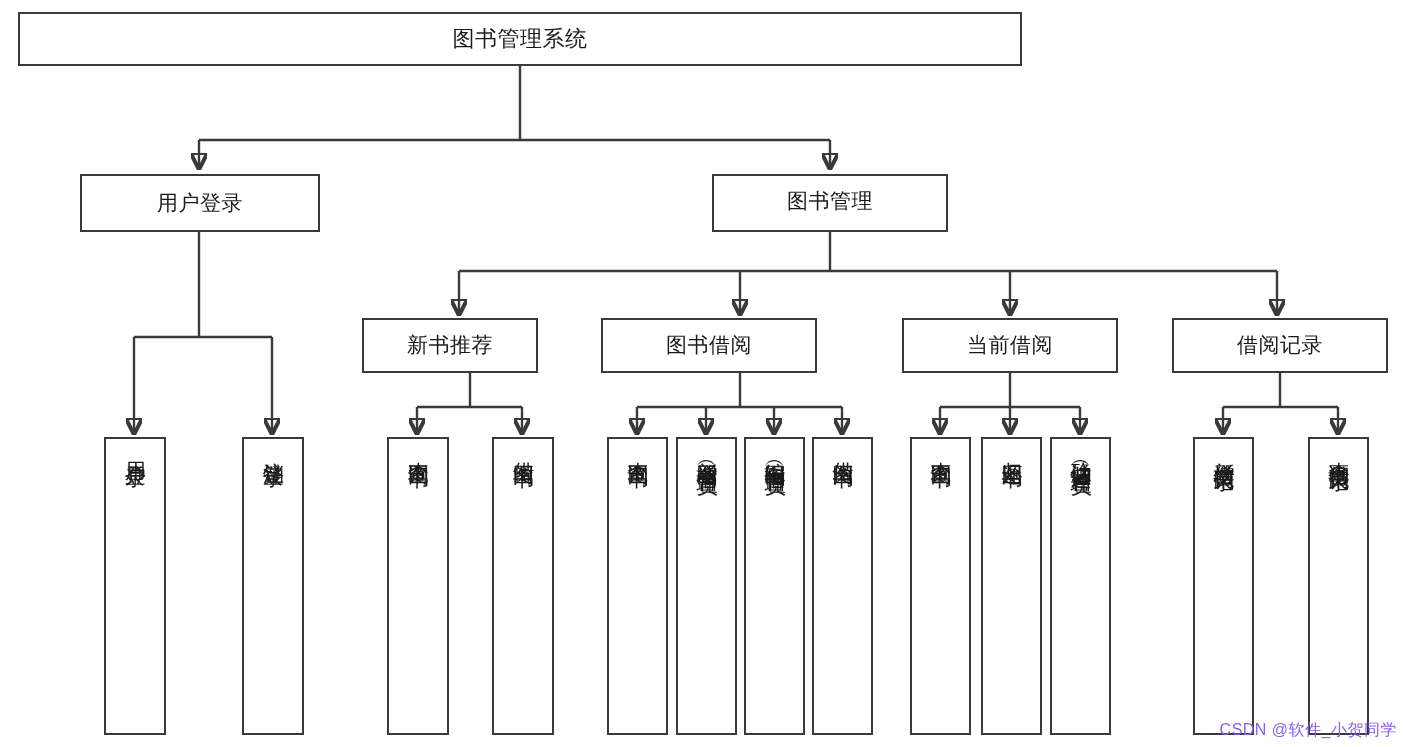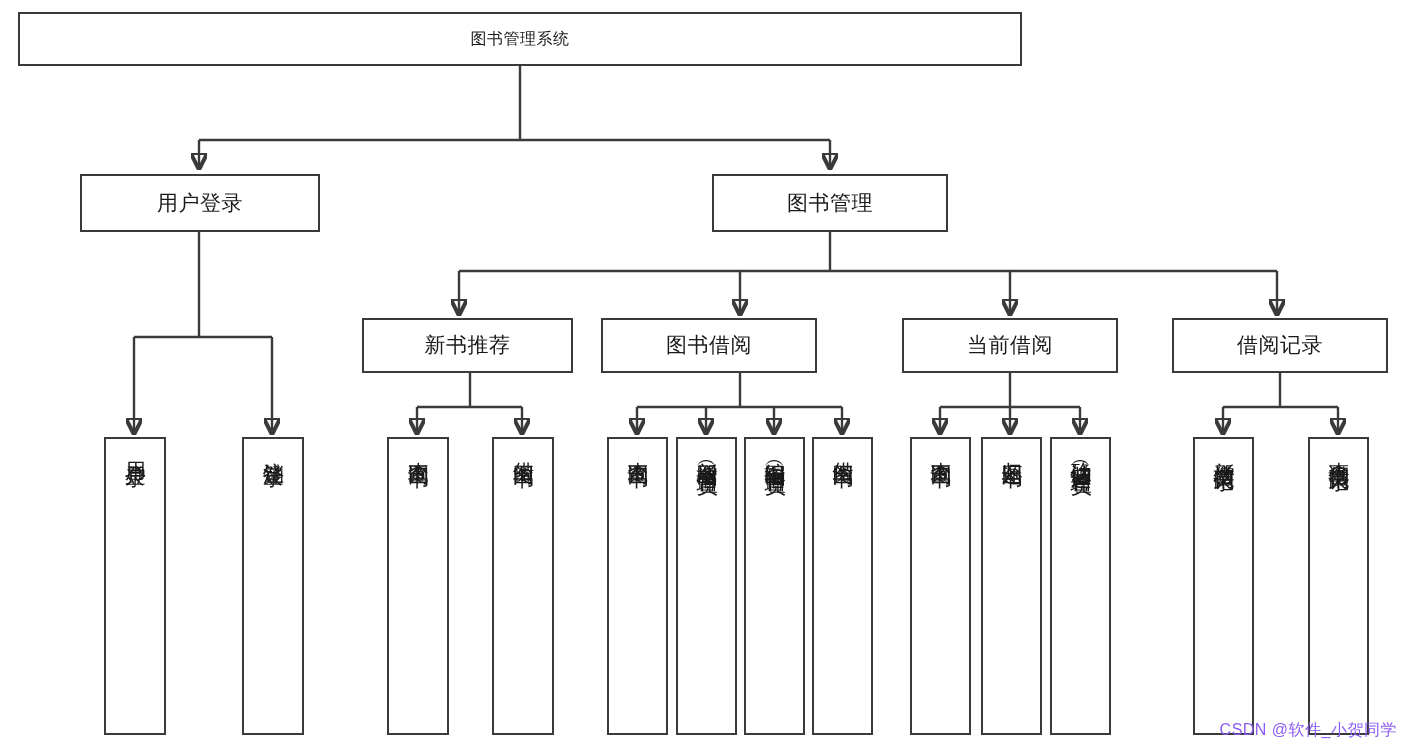--- a/index.html
+++ b/index.html
@@ -46,21 +46,21 @@
     justify-content: center;
     padding-top: 6px;
   }
   .node.vertical .node-label {
     writing-mode: vertical-rl;
     text-orientation: upright;
     font-size: 21px;
     letter-spacing: 2px;
     white-space: nowrap;
   }
-  .node.root .node-label { font-size: 16px; }
+  .node.root .node-label { font-size: 22px; }
 
   svg#connectors {
     position: absolute;
     left: 0;
     top: 0;
     width: 1405px;
     height: 747px;
     pointer-events: none;
   }
   svg#connectors line, svg#connectors path {
@@ -131,25 +131,25 @@
     <line x1="1338" y1="407" x2="1338" y2="433" marker-end="url(#arrow)"></line>
   </svg>
 
   <div class="node horizontal root" style="left:18px; top:12px; width:1004px; height:54px;">
     <span class="node-label">图书管理系统</span>
   </div>
 
   <div class="node horizontal" style="left:80px; top:174px; width:240px; height:58px;">
     <span class="node-label">用户登录</span>
   </div>
-  <div class="node horizontal" style="left:712px; top:174px; width:236px; height:58px;">
+  <div class="node horizontal" style="left:712px; top:174px; width:236px; height:58px;font-family:Liberation Mono, monospace;">
     <span class="node-label">图书管理</span>
   </div>
 
-  <div class="node horizontal" style="left:362px; top:318px; width:211px; height:55px;justify-content:center;">
+  <div class="node horizontal" style="left:362px; top:318px; width:176px; height:55px;justify-content:center;">
     <span class="node-label">新书推荐</span>
   </div>
   <div class="node horizontal" style="left:601px; top:318px; width:216px; height:55px;">
     <span class="node-label">图书借阅</span>
   </div>
   <div class="node horizontal" style="left:902px; top:318px; width:216px; height:55px;">
     <span class="node-label">当前借阅</span>
   </div>
   <div class="node horizontal" style="left:1172px; top:318px; width:216px; height:55px;">
     <span class="node-label">借阅记录</span>

